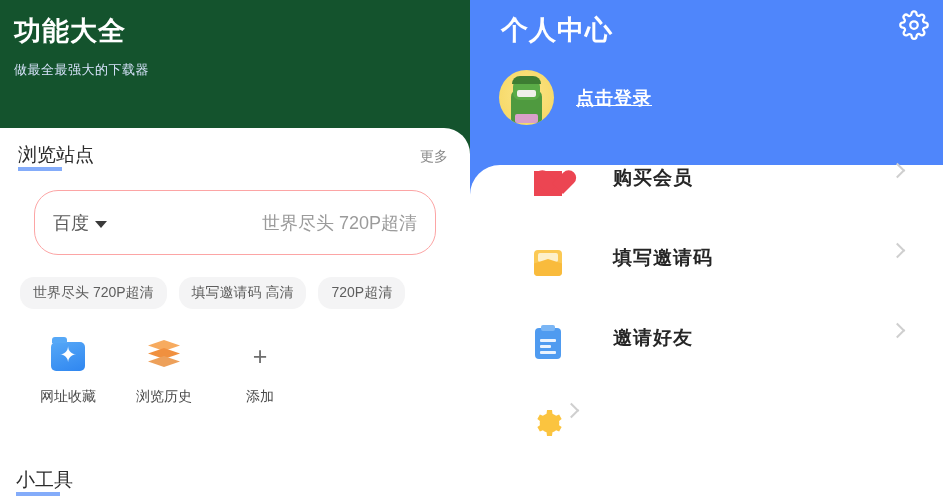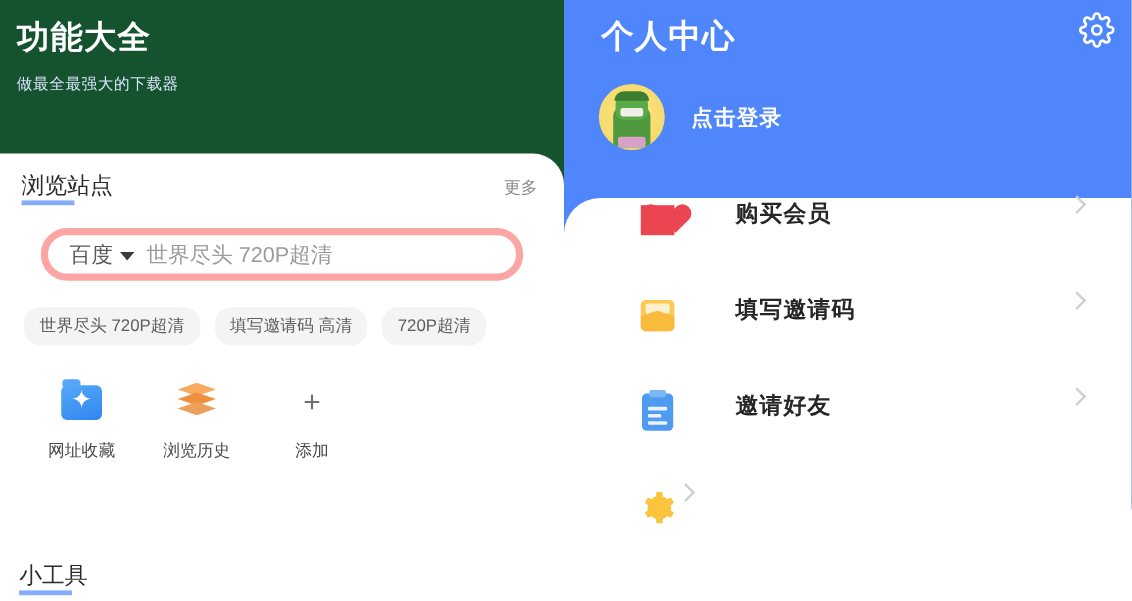--- a/index.html
+++ b/index.html
@@ -36,23 +36,23 @@
   .section-title {
     font-size:19px; color:#2b2b2b; position:relative; display:inline-block;
   }
   .section-title::after {
     content:""; position:absolute; left:0; bottom:-3px;
     width:44px; height:4px; background:#6f9df9; opacity:.85;
   }
   .section-more { font-size:14px; color:#8a8a8a; }
 
   .search-bar {
-    margin:22px 18px 0 18px; height:44px;
-    border:6px solid #fca5a5; border-radius:24px;
-    display:flex; align-items:center; padding:0 18px; gap:10px;
+    margin:22px 18px 0 18px; height:65px;
+    border:1px solid #fca5a5; border-radius:24px;
+    display:flex; align-items:center; padding:0 18px; gap:10px;justify-content:space-between;
   }
   .search-engine {
     font-size:18px; color:#5a5a5a; display:flex; align-items:center; gap:6px;
   }
   .caret {
     width:0; height:0; border-left:6px solid transparent;
     border-right:6px solid transparent; border-top:7px solid #3a3a3a;
     display:inline-block; margin-top:3px;
   }
   .search-placeholder { font-size:18px; color:#9b9b9b; }
@@ -159,21 +159,21 @@
   }
   .av-mouth {
     position:absolute; left:18px; top:20px; width:19px; height:7px;
     background:#f0f0ea; border-radius:2px;
   }
   .av-pants {
     position:absolute; left:16px; top:44px; width:23px; height:9px;
     background:#d9a0c9; border-radius:2px;
   }
   .login-text {
-    font-size:18px; font-weight:bold; color:#ffffff; letter-spacing:1px;
+    font-size:18px; font-weight:bold; color:#ffffff; letter-spacing:1px;text-decoration:underline;
   }
   .right-card {
     position:absolute; left:0; top:165px; width:473px; height:336px;
     background:#ffffff; border-top-left-radius:30px; z-index:4;
   }
   .menu-item {
     height:80px; display:flex; padding:0 36px 0 60px;
   }
   .mi-icon {
     width:36px; height:36px; flex:0 0 36px;

